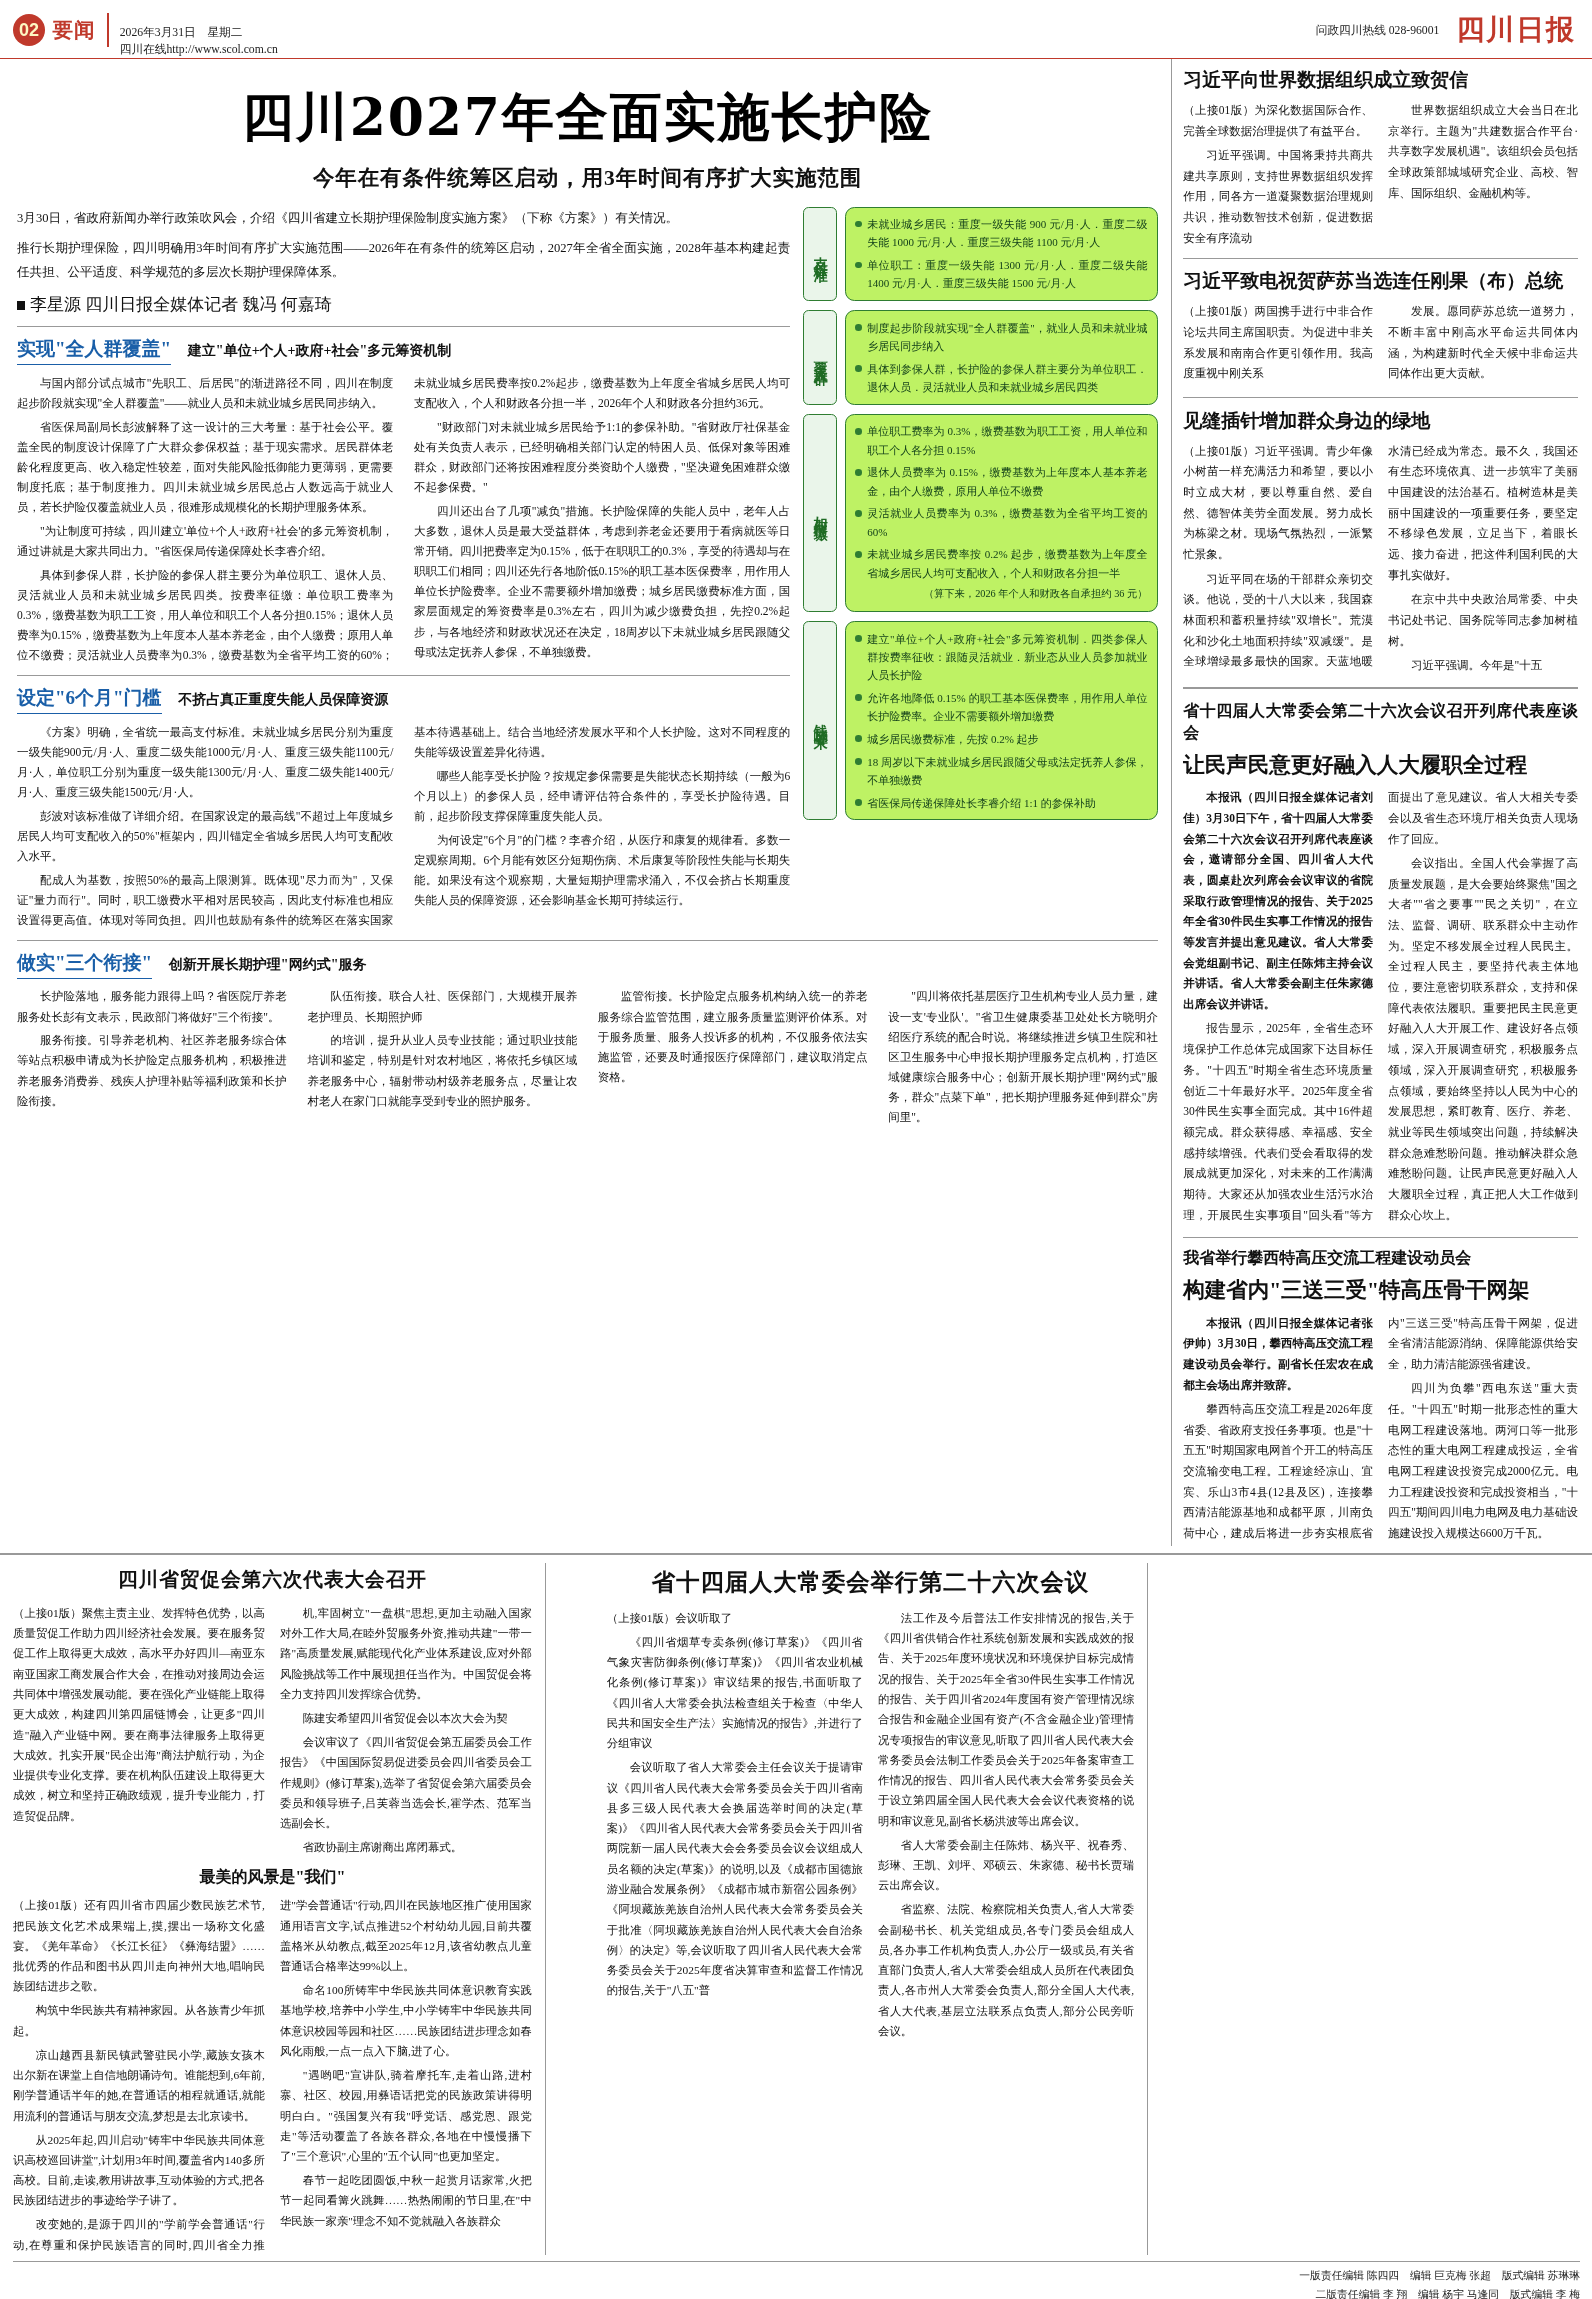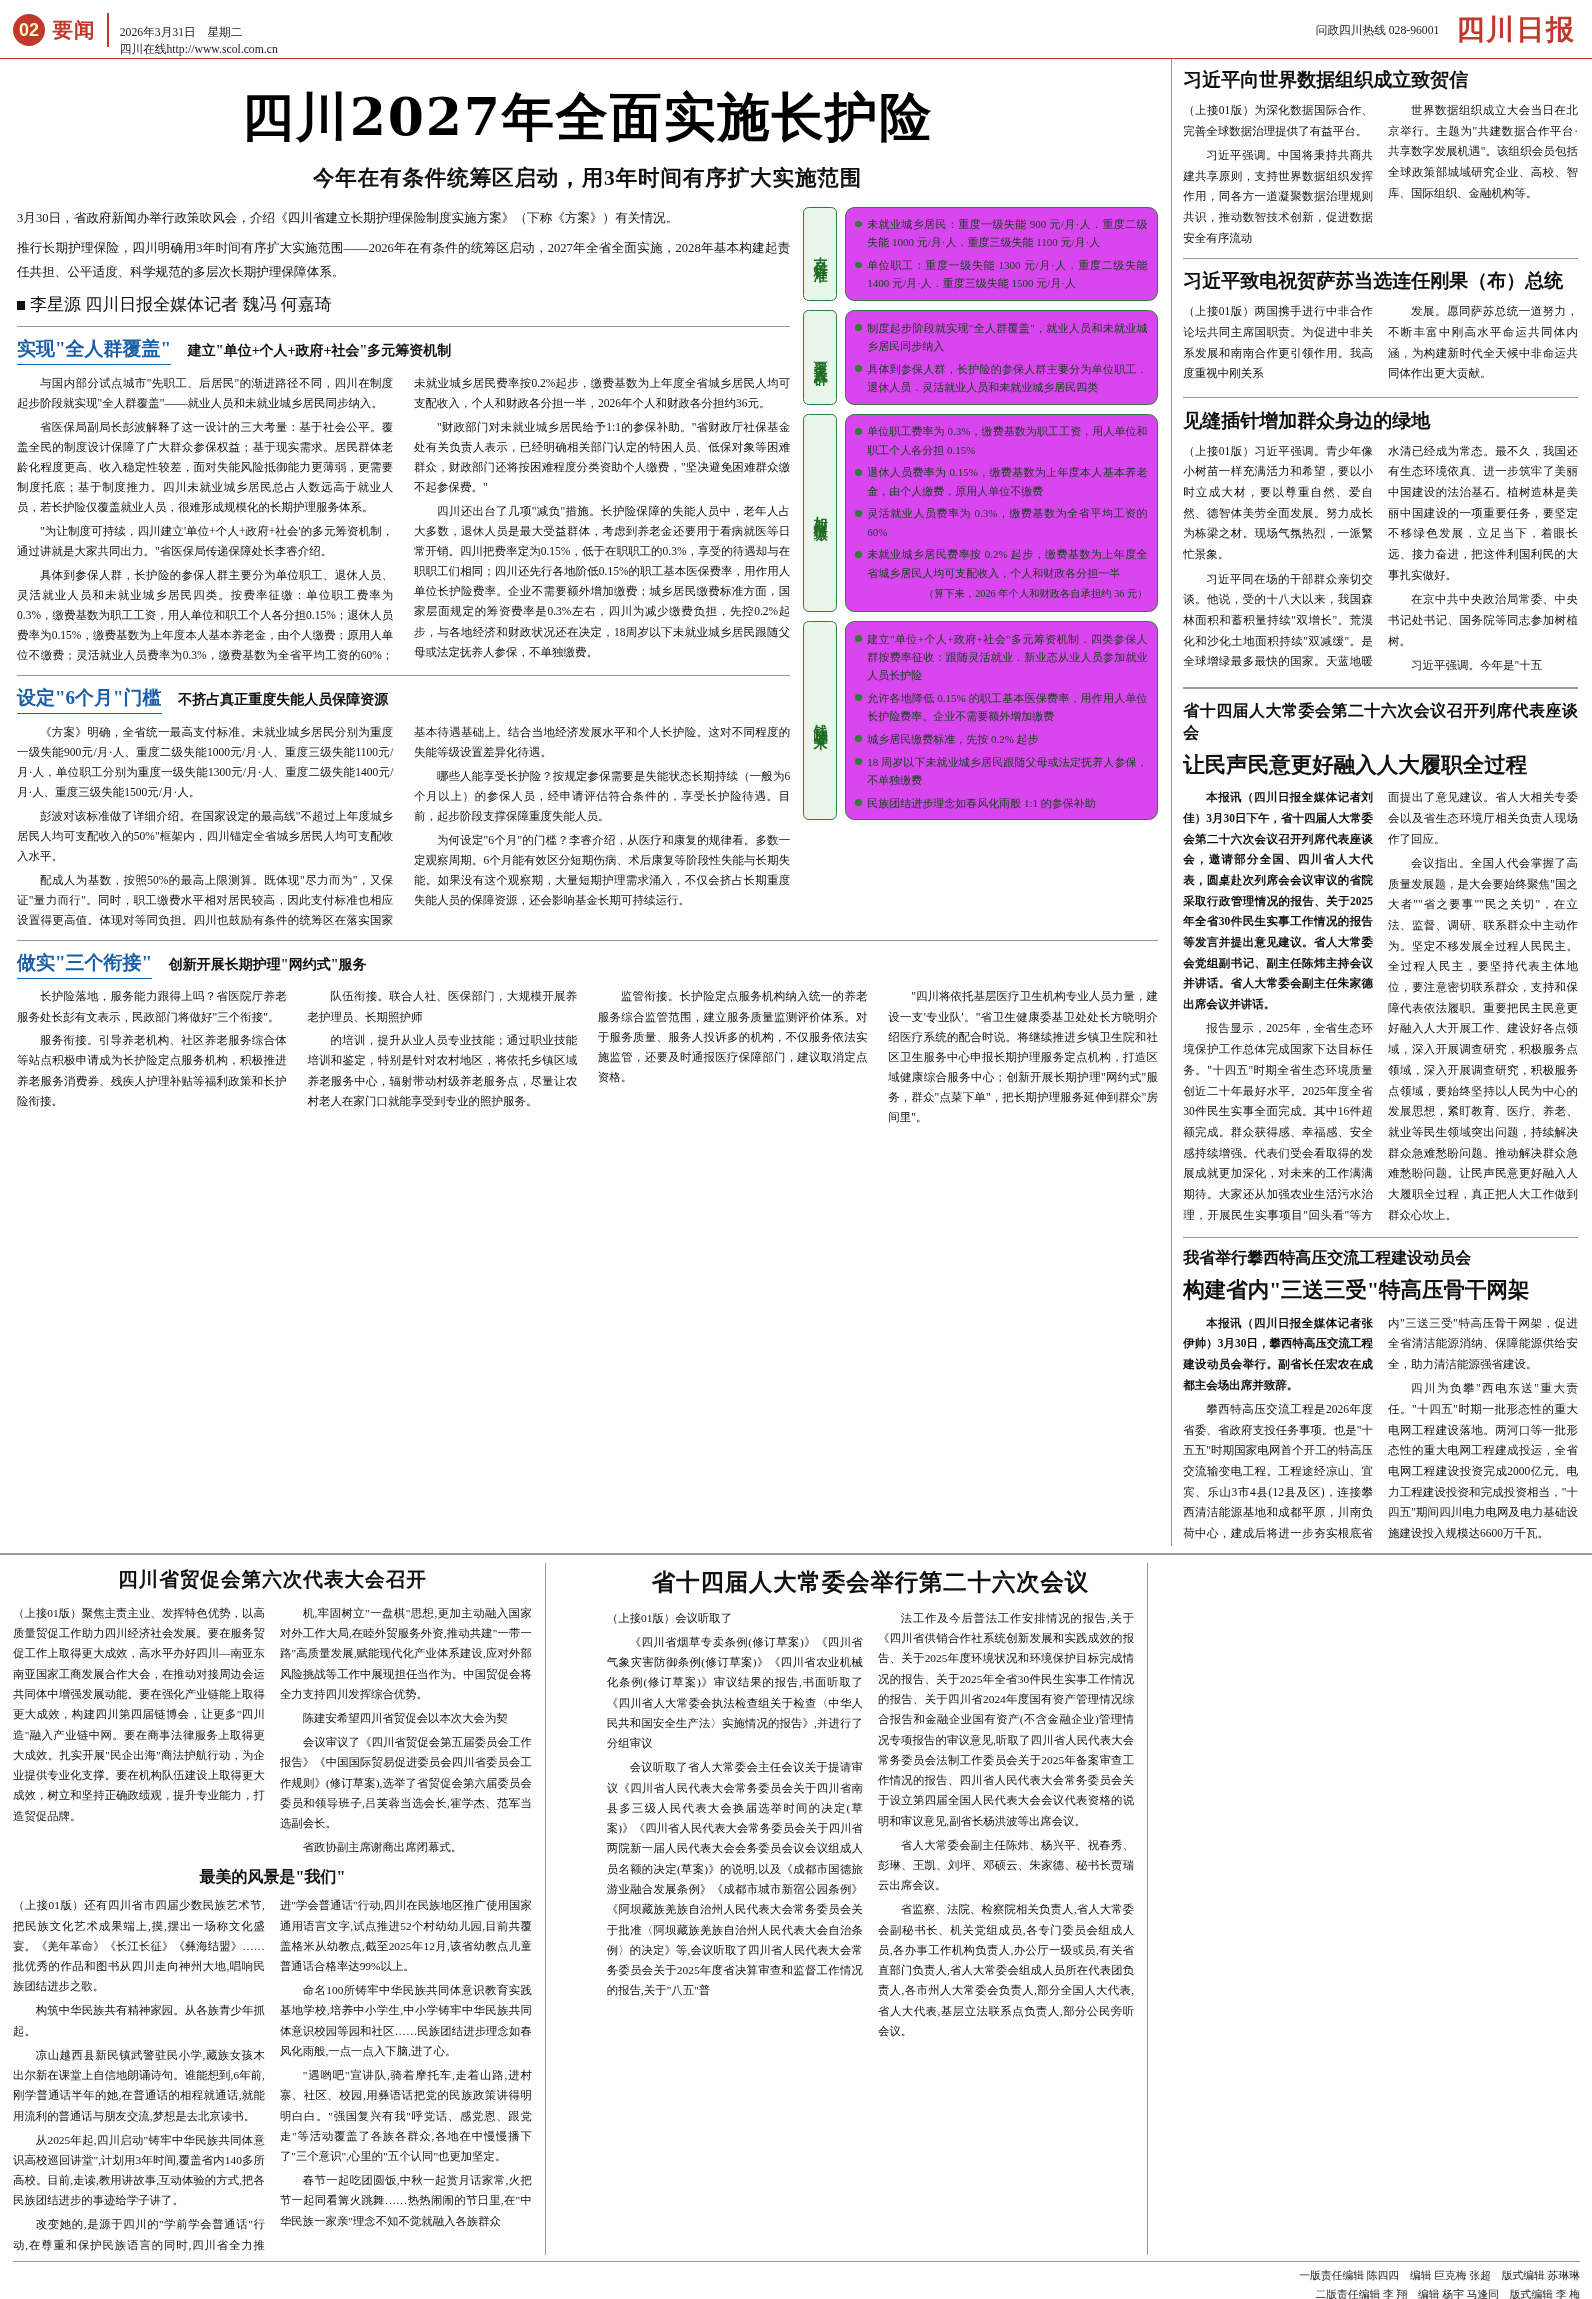--- a/index.html
+++ b/index.html
@@ -48,21 +48,21 @@
 
   
   .info-wrap{width:361px;margin-left:13px;}
   .info-row{display:flex;margin-bottom:9.4px;}
   .info-label{
     width:32px;flex:none;border:1.4px solid #2f7d32;border-radius:5.6px;background:#eaf5ea;
     color:#1e6b23;font-size:14px;font-weight:bold;display:flex;align-items:center;justify-content:center;
     writing-mode:vertical-rl;letter-spacing:3.7px;padding:5.6px 0;margin-right:7.5px;
   }
   .info-box{
-    flex:1;border:1.4px solid #2f7d32;border-radius:9.4px;background:#d946ef;
+    flex:1;border:1.4px solid #2f7d32;border-radius:9.4px;background:#bef264;
     padding:7.5px 9.4px;font-size:11px;line-height:1.65;text-align:justify;color:#14421a;
   }
   .info-box p{margin:0 0 4.7px 0;position:relative;padding-left:12px;}
   .info-box p:last-child{margin-bottom:0;}
   .info-box p.bullet:before{content:"";position:absolute;left:0;top:5.6px;width:6.6px;height:6.6px;border-radius:50%;background:#2f7d32;}
   .info-box p.plain{padding-left:0;}
   .info-box .note{text-align:right;font-size:10.3px;}
 
   
   .r-head{font-size:19px;font-weight:bold;line-height:1.35;margin:7.5px 0 7.5px 0;text-align:justify;}
@@ -177,21 +177,21 @@
               <p class="plain note">（算下来，2026 年个人和财政各自承担约 36 元）</p>
             </div>
           </div>
           <div class="info-row">
             <div class="info-label">钱从哪来</div>
             <div class="info-box">
               <p class="bullet">建立"单位+个人+政府+社会"多元筹资机制．四类参保人群按费率征收：跟随灵活就业．新业态从业人员参加就业人员长护险</p>
               <p class="bullet">允许各地降低 0.15% 的职工基本医保费率，用作用人单位长护险费率。企业不需要额外增加缴费</p>
               <p class="bullet">城乡居民缴费标准，先按 0.2% 起步</p>
               <p class="bullet">18 周岁以下未就业城乡居民跟随父母或法定抚养人参保，不单独缴费</p>
-              <p class="bullet">民族团结进步理念如春风化雨般 1:1 的参保补助</p>
+              <p class="bullet">省医保局传递保障处长李睿介绍 1:1 的参保补助</p>
             </div>
           </div>
         </div>
       </div>
 
       <hr class="rule-thin">
 
       <div>
         <span class="sub-title">做实"三个衔接"</span>
         <span class="sub-title-note">创新开展长期护理"网约式"服务</span>

